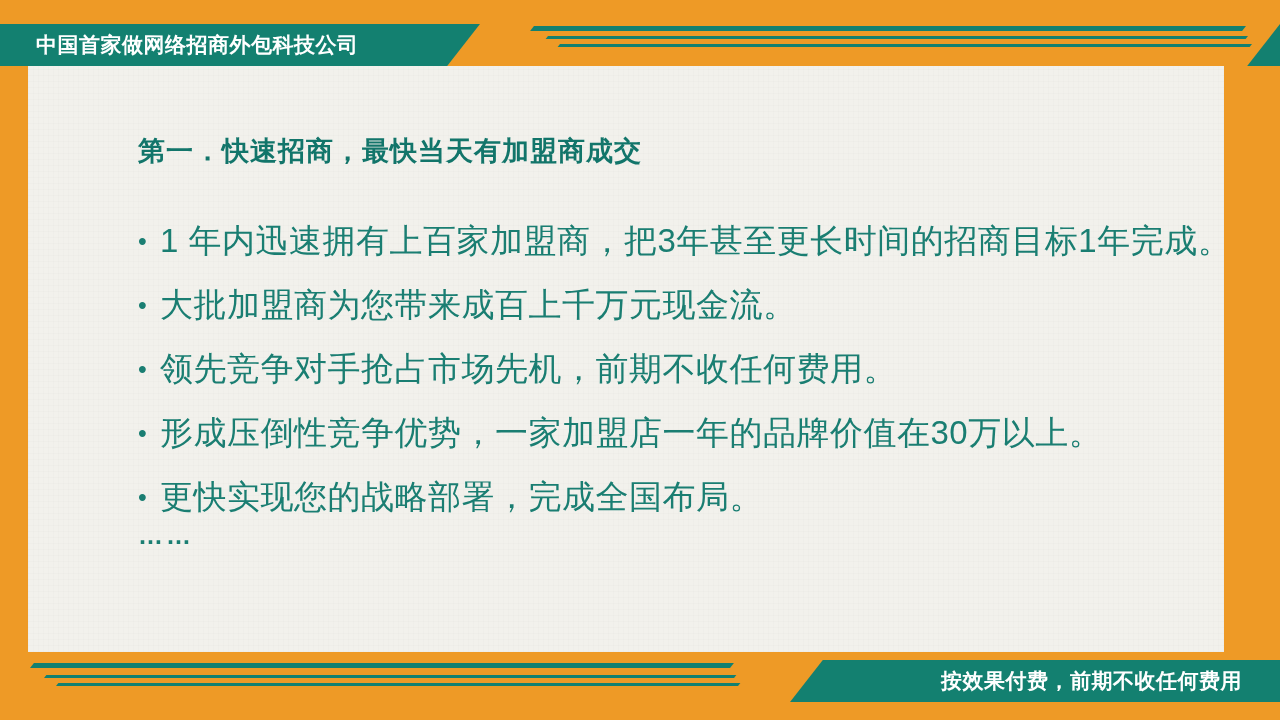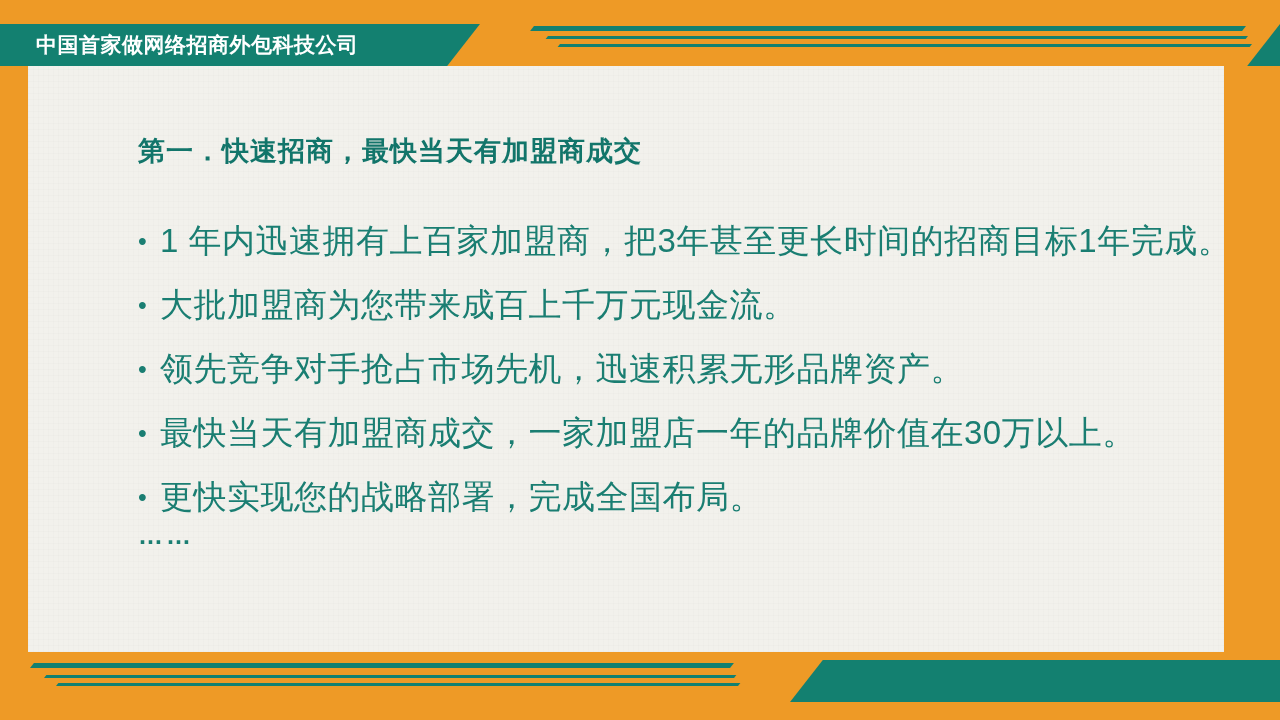--- a/index.html
+++ b/index.html
@@ -241,26 +241,26 @@
           <span class="bullet-text"> 1 年内迅速拥有上百家加盟商，把3年甚至更长时间的招商目标1年完成。</span>
         </div>
 
         <div class="bullet-row">
           <span class="bullet-dot">•</span>
           <span class="bullet-text">大批加盟商为您带来成百上千万元现金流。</span>
         </div>
 
         <div class="bullet-row">
           <span class="bullet-dot">•</span>
-          <span class="bullet-text">领先竞争对手抢占市场先机，迅速积累无形品牌资产。</span>
-        </div>
-
-        <div class="bullet-row">
-          <span class="bullet-dot">•</span>
-          <span class="bullet-text">最快当天有加盟商成交，一家加盟店一年的品牌价值在30万以上。</span>
+          <span class="bullet-text">领先竞争对手抢占市场先机，前期不收任何费用。</span>
+        </div>
+
+        <div class="bullet-row">
+          <span class="bullet-dot">•</span>
+          <span class="bullet-text">形成压倒性竞争优势，一家加盟店一年的品牌价值在30万以上。</span>
         </div>
 
         <div class="bullet-row">
           <span class="bullet-dot">•</span>
           <span class="bullet-text">更快实现您的战略部署，完成全国布局。</span>
         </div>
 
       </div>
 
       <div class="ellipsis-row">……</div>
@@ -273,14 +273,15 @@
   <div class="top-bar-stripe1"></div>
   <div class="top-bar-stripe2"></div>
   <div class="top-bar-stripe3"></div>
   <div class="top-bar-title">中国首家做网络招商外包科技公司</div>
 
   <div class="bottom-bar"></div>
   <div class="bottom-bar-skew"></div>
   <div class="bottom-stripe1"></div>
   <div class="bottom-stripe2"></div>
   <div class="bottom-stripe3"></div>
+  <div class="bottom-bar-text">按效果付费，前期不收任何费用</div>
 
 </div>
 
 </body></html>

